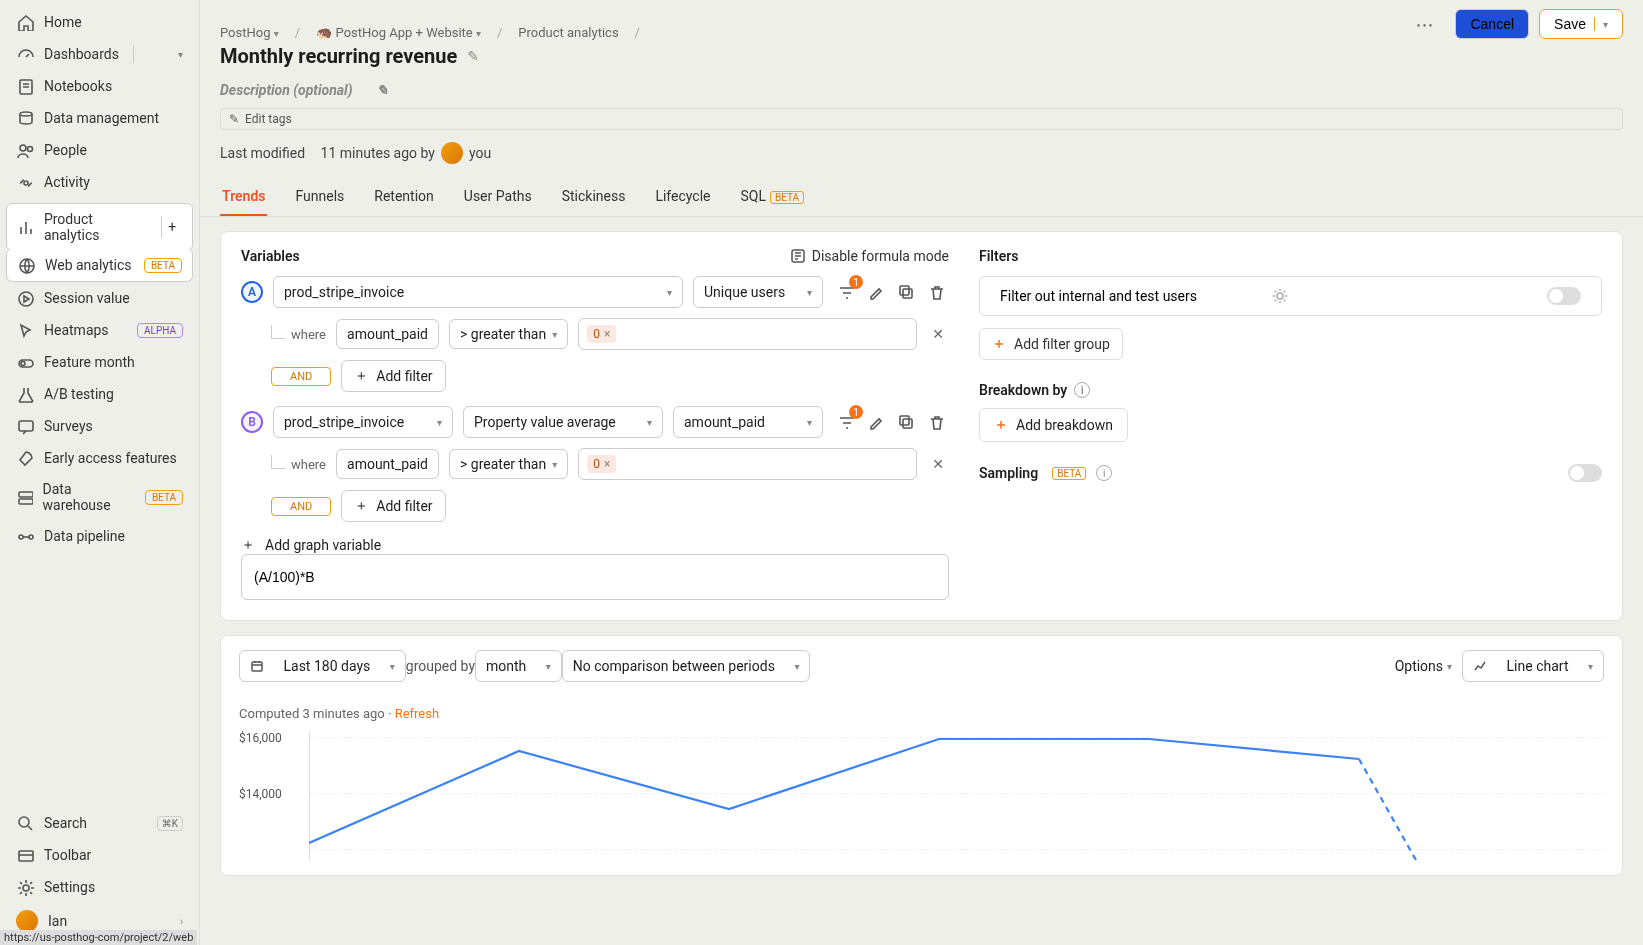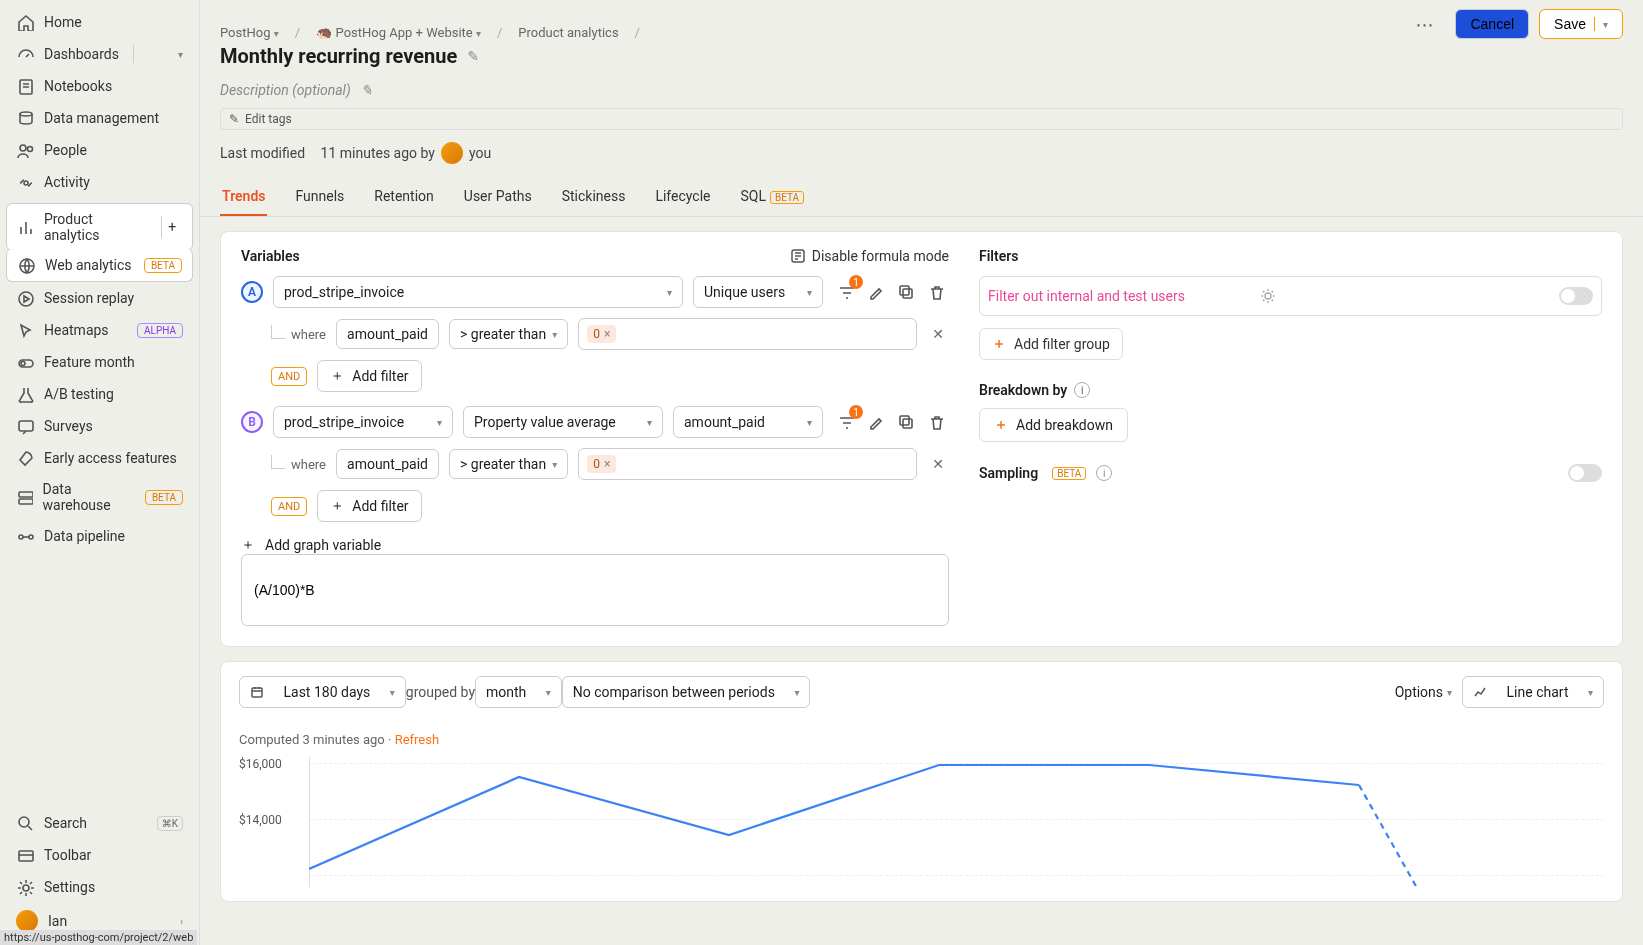--- a/index.html
+++ b/index.html
@@ -22,21 +22,21 @@
 .crumbs{ display:flex; align-items:flex-start; gap:16px; color:#666; font-size:13px;margin-top:17px;}
 .crumbs .sep{ color:#aaa;}
 .top-actions{ margin-left:auto; display:flex; align-items:center; gap:10px;}
 .dots{ font-size:18px; color:#555; padding:4px 10px; letter-spacing:2px;}
 .btn{ border:1px solid #ccc; background:#1d4ed8; border-radius:6px; padding:6px 14px; cursor:pointer; font-size:14px;}
 .btn-save{ border:1.5px solid #f59e0b; background:#fff; display:flex; align-items:center;}
 .btn-save .divsep{ border-left:1px solid #f59e0b; margin:0 8px; height:14px;}
 .title-row{ display:flex; align-items:center; gap:10px; padding:4px 20px 4px 20px;}
 .title{ font-size:20px; font-weight:700;}
 .pencil{ color:#888;}
-.desc-row{ padding:10px 20px 6px; color:#888; font-style:italic; display:flex; align-items:center; gap:10px;}
+.desc-row{ padding:10px 20px 6px; color:#888; font-style:italic; display:flex; align-items:center; gap:24px;font-weight:bold;}
 .tags-btn{ display:inline-flex; align-items:center; gap:6px; border:1px solid #ddd; border-radius:4px; padding:3px 8px; font-size:12px; color:#555; margin:4px 20px; font-style:normal;}
 .modified{ padding:8px 20px; color:#444; display:flex; align-items:center; gap:6px;}
 .avatar{ width:22px;height:22px;border-radius:50%; background:linear-gradient(135deg,#f59e0b,#d97706);}
 .tabs{ display:flex; gap:26px; padding:0 20px; border-bottom:1px solid #ddd; margin-top:6px;}
 .tab{ padding:10px 2px; cursor:pointer; color:#333;}
 .tab.active{ color:#eb5424; border-bottom:2px solid #eb5424; font-weight:600;}
 .beta-small{ font-size:10px; color:#d97706; border:1px solid #f59e0b; padding:0 4px; border-radius:3px; margin-left:4px;}
 .panel{ background:#fff; margin:14px 20px 0 20px; border:1px solid #e3e3dd; border-radius:8px; padding:16px 20px 20px; display:flex; gap:30px;}
 .left-col{ flex:1;}
 .right-col{ width:630px;}
@@ -53,27 +53,27 @@
 .ibtn svg{ width:18px;height:18px; stroke:#555; fill:none; stroke-width:1.6;}
 .count-badge{ position:absolute; top:-4px; right:-4px; background:#f97316; color:#fff; font-size:10px; width:14px;height:14px; border-radius:50%; display:flex;align-items:center;justify-content:center;}
 .where-row{ display:flex; align-items:center; gap:10px; margin-left:30px; margin-bottom:10px;}
 .where-lbl{ color:#666; font-size:13px;}
 .pill{ border:1px solid #ccc; border-radius:6px; padding:6px 10px; background:#fff; display:flex; align-items:center; gap:6px;}
 .val-box{ border:1px solid #ccc; border-radius:6px; padding:6px 8px; background:#fff; flex:1; display:flex; align-items:center;}
 .chip{ background:#fde8e0; color:#b45309; padding:2px 6px; border-radius:4px; font-size:12px; display:inline-flex; align-items:center; gap:4px;}
 .close-x{ cursor:pointer; color:#888;}
 .xbtn{ width:22px;height:22px; display:flex;align-items:center;justify-content:center; cursor:pointer; color:#666;}
 .and-row{ margin-left:30px; display:flex; align-items:center; gap:10px; margin-bottom:14px;}
-.and-chip{ border:1px solid #f59e0b; color:#d97706; font-size:11px; padding:2px 6px; border-radius:4px;}
+.and-chip{ border:1px solid #f59e0b; color:#d97706; font-size:11px; padding:2px 18px; border-radius:4px;}
 .add-filter{ border:1px solid #ccc; border-radius:6px; padding:6px 12px; display:flex; align-items:center; gap:8px; cursor:pointer;}
 .add-var{ display:flex; align-items:center; gap:10px; margin-top:6px; cursor:pointer;}
 .formula-h{ font-weight:600; margin-top:14px; margin-bottom:8px;}
-.formula-in{ width:100%; border:1px solid #ccc; border-radius:6px; padding:27px 12px; font-size:14px;}
+.formula-in{ width:100%; border:1px solid #ccc; border-radius:6px; padding:14px 12px; font-size:14px;}
 .disable-link{ display:flex; align-items:center; gap:6px; margin-left:auto; font-weight:400; color:#333; font-size:14px; cursor:pointer;}
-.filter-box{ border:1px solid #ddd; border-radius:6px; padding:10px 8px; display:flex; align-items:center; color:#ec4899; margin-bottom:12px;gap:36px;}
+.filter-box{ border:1px solid #ddd; border-radius:6px; padding:10px 20px; display:flex; align-items:center; color:#000000; margin-bottom:12px;gap:36px;}
 .toggle{ width:34px;height:18px; background:#ddd; border-radius:10px; position:relative; margin-left:auto;}
 .toggle .knob{ width:14px;height:14px; background:#fff; border-radius:50%; position:absolute; top:2px; left:2px;}
 .add-fg{ display:inline-flex; align-items:center; gap:8px; border:1px solid #ddd; border-radius:6px; padding:6px 12px; color:#d97706; cursor:pointer;}
 .breakdown{ margin-top:22px;}
 .add-bd{ display:inline-flex; align-items:center; gap:8px; border:1px solid #ddd; border-radius:6px; padding:7px 14px; margin-top:10px; cursor:pointer;}
 .plus-o{ color:#f97316; font-weight:600;}
 .sampling{ margin-top:22px; display:flex; align-items:center; gap:10px;}
 .info-i{ width:16px;height:16px;border:1.5px solid #aaa;border-radius:50%;font-size:10px;color:#888;display:inline-flex;align-items:center;justify-content:center;}
 .panel2{ background:#fff; margin:14px 20px 0 20px; border:1px solid #e3e3dd; border-radius:8px; padding:14px 18px;}
 .controls-row{ display:flex; align-items:center; }
@@ -155,21 +155,21 @@
           <path d="M3 10h14M10 3c3 4 3 10 0 14M10 3c-3 4-3 10 0 14"></path>
         </svg>
         <span>Web analytics</span>
         <span class="badge badge-orange">BETA</span>
       </div>
     <div class="side-item">
         <svg>
           <circle cx="10" cy="10" r="7"></circle>
           <path d="M8 7l5 3-5 3z"></path>
         </svg>
-        <span>Session replay</span>
+        <span>Session value</span>
       </div>
     <div class="side-item">
         <svg>
           <path d="M5 4l3 11 2-4 4-2z"></path>
         </svg>
         <span>Heatmaps</span>
         <span class="badge badge-purple">ALPHA</span>
       </div>
     <div class="side-item">
         <svg>

